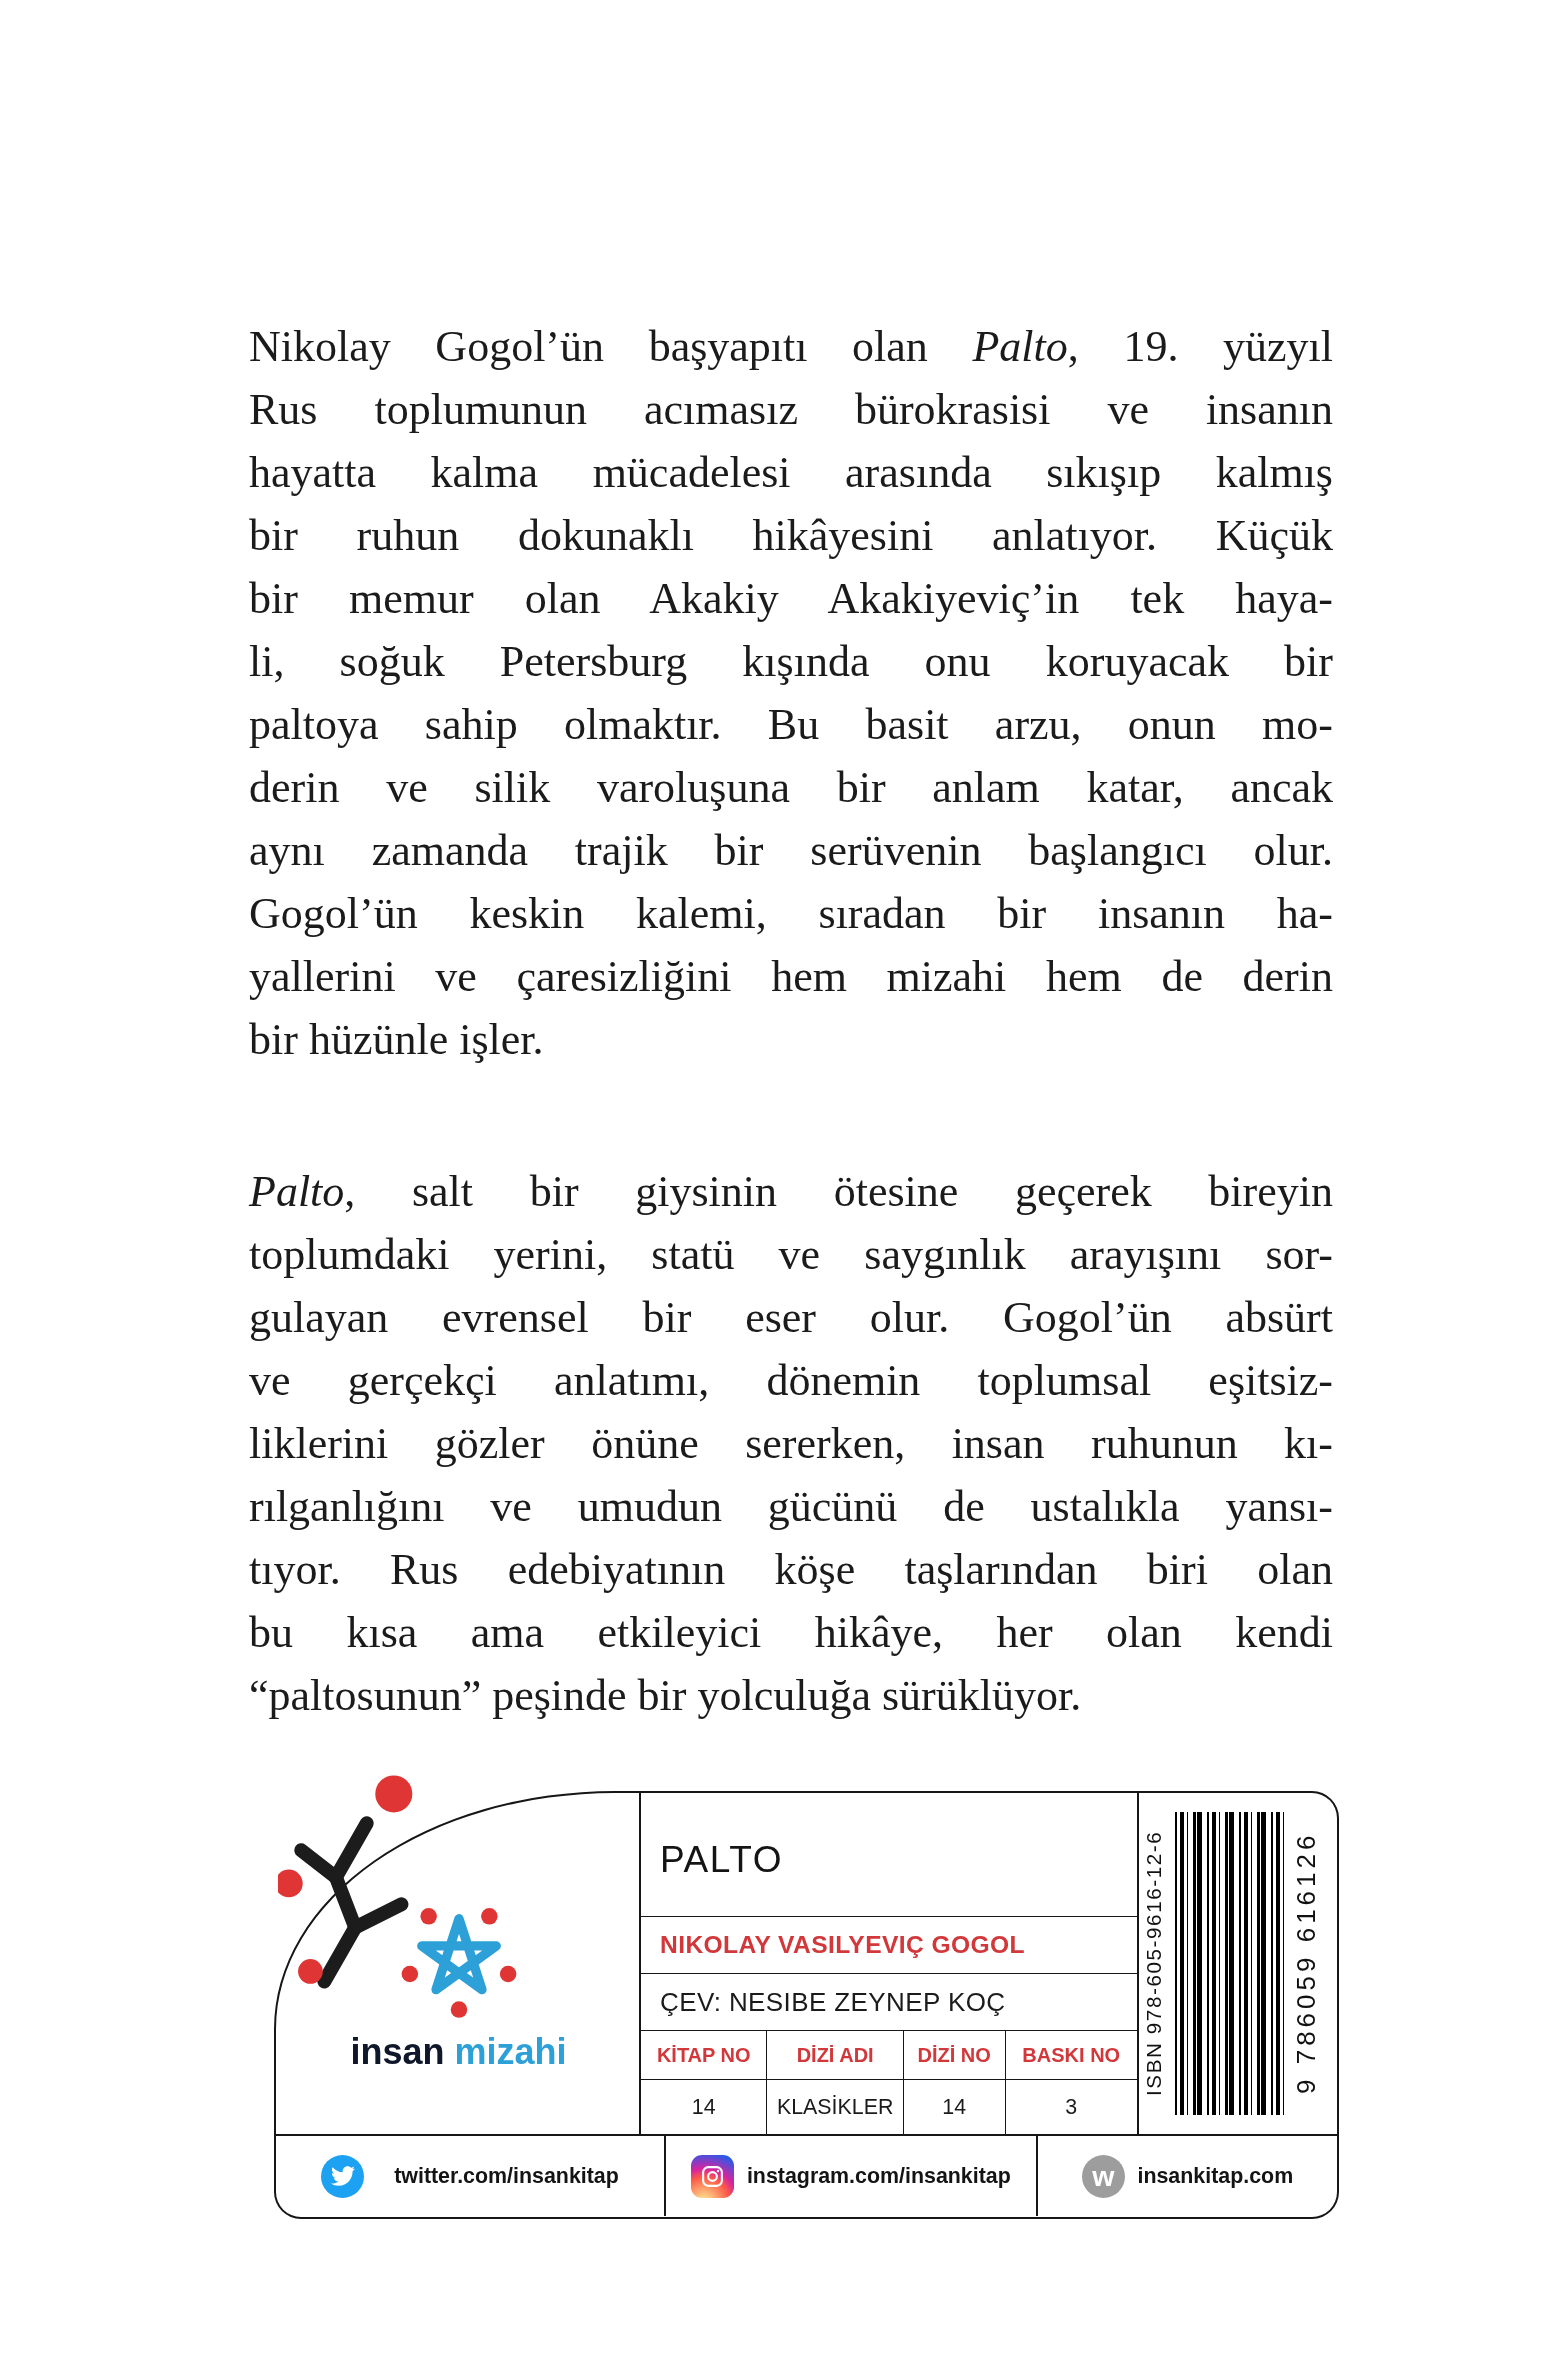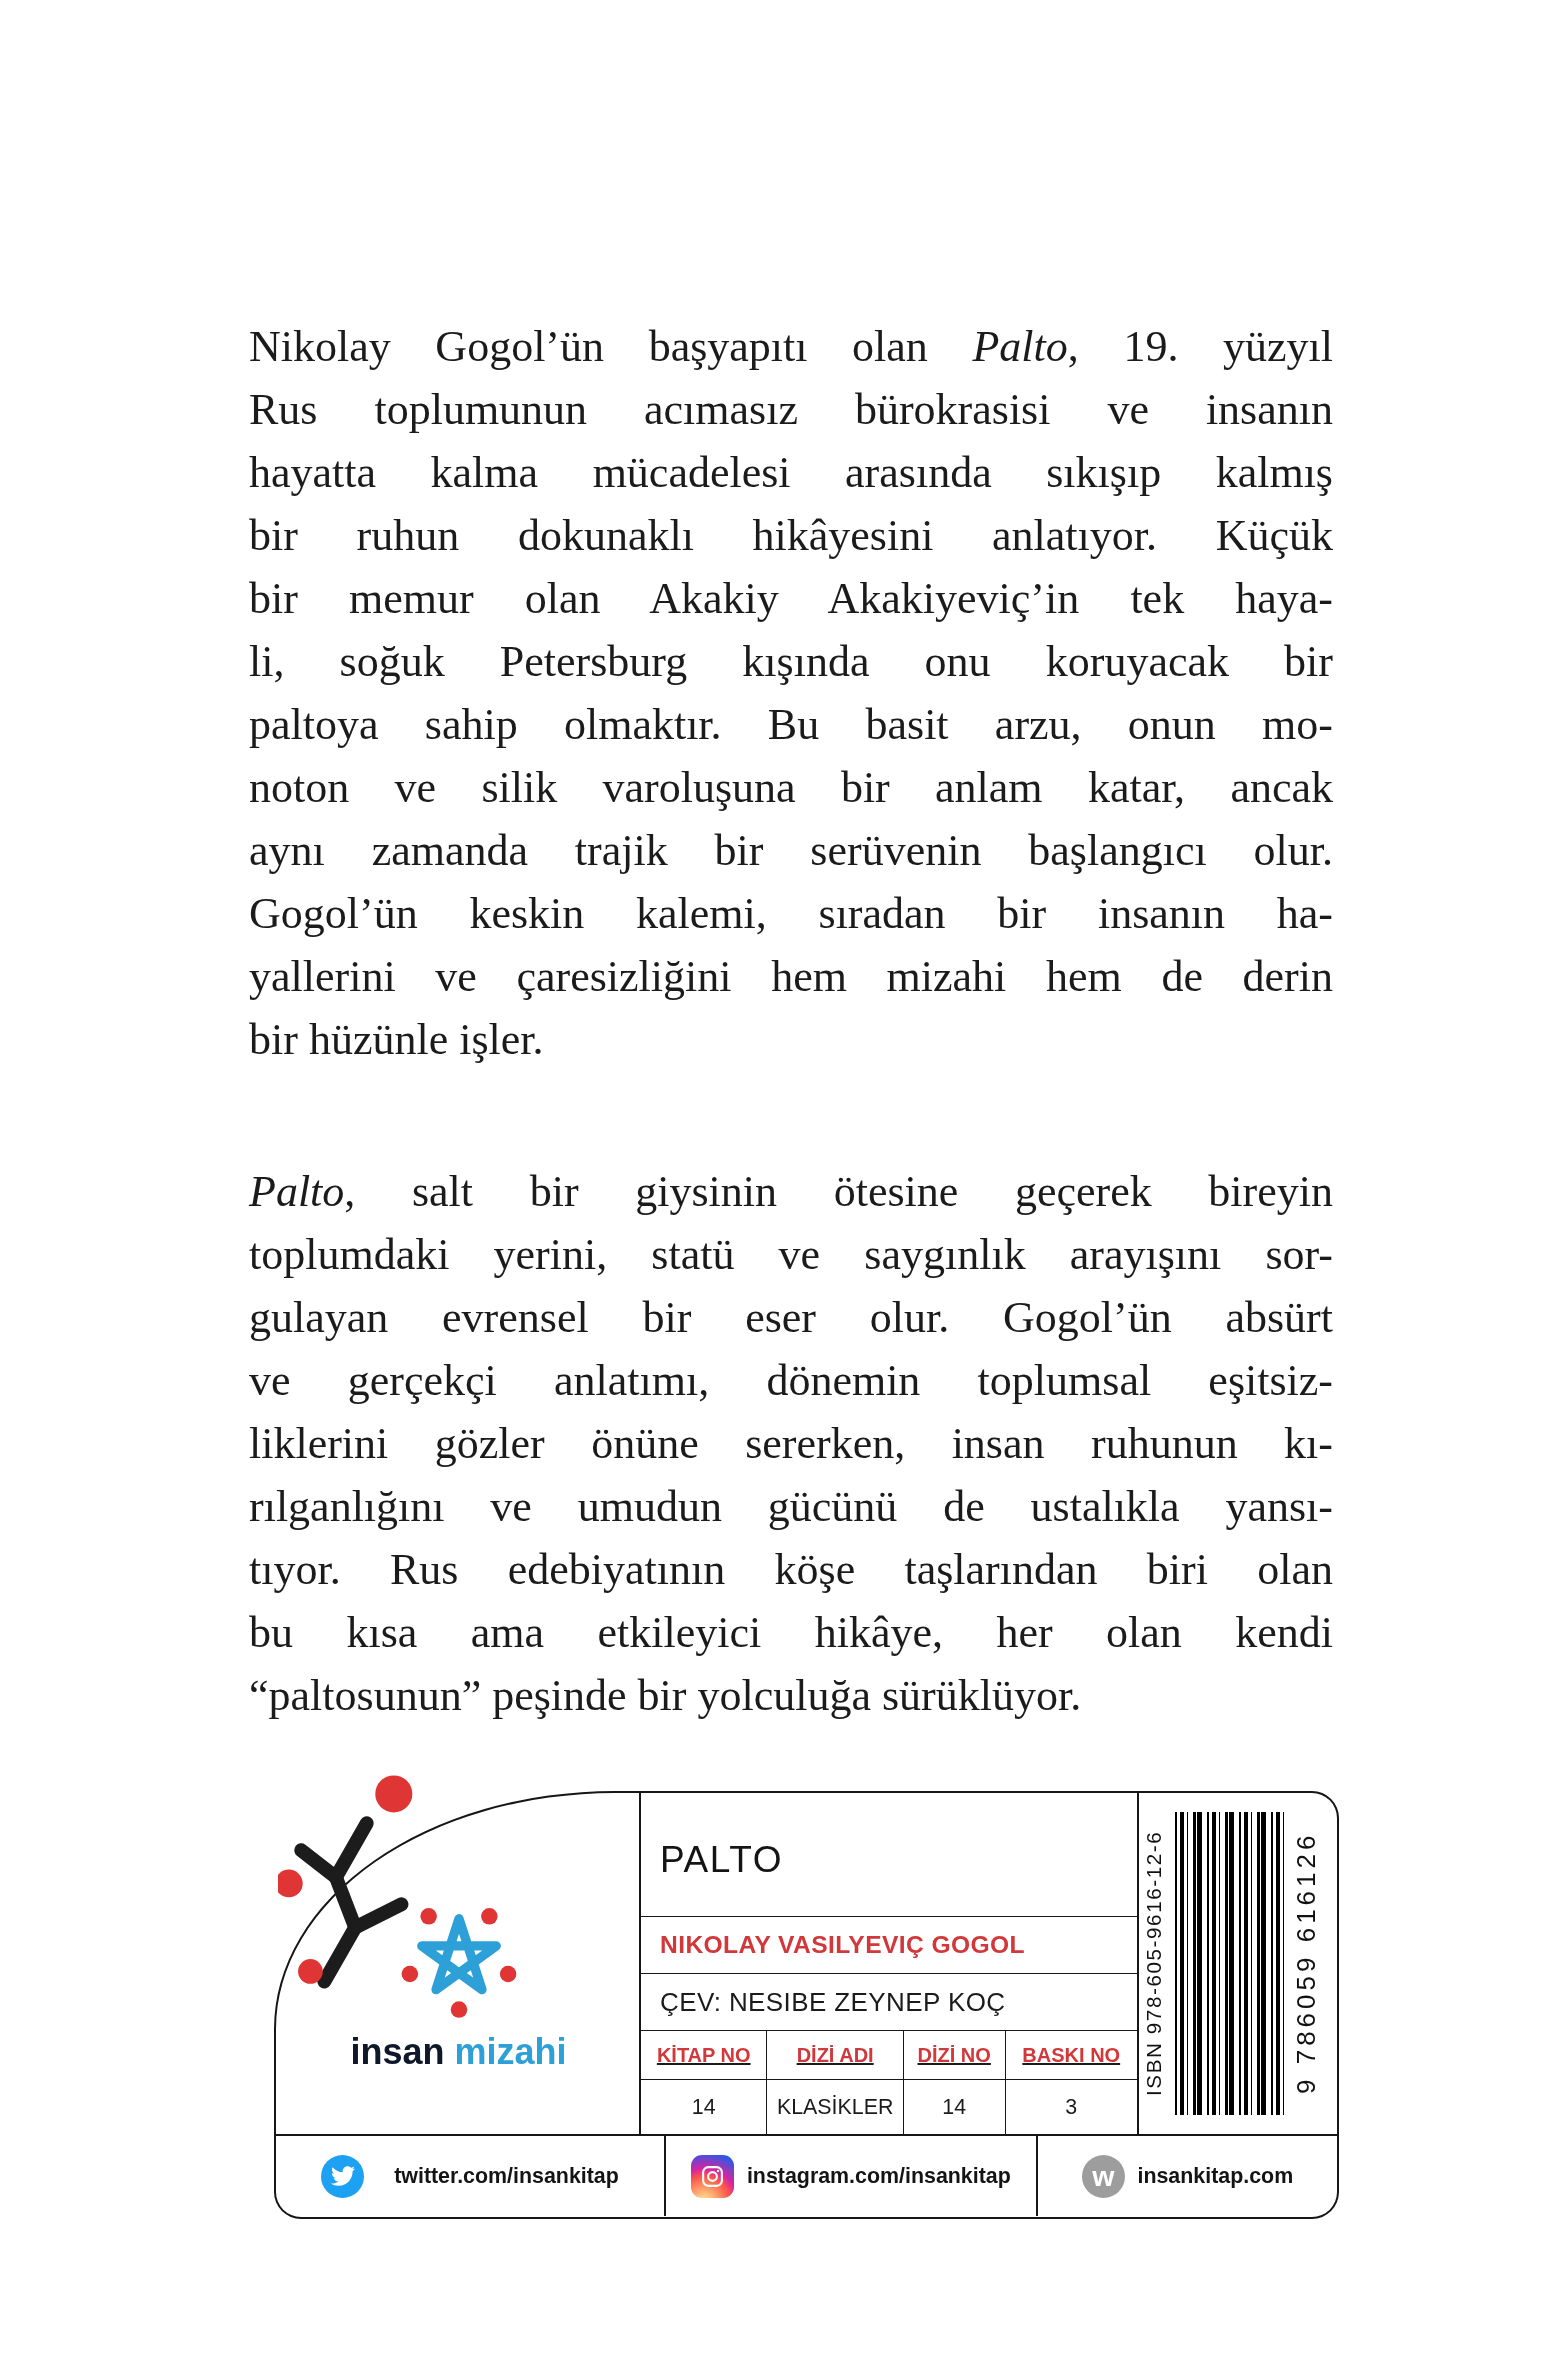--- a/index.html
+++ b/index.html
@@ -62,21 +62,21 @@
     box-sizing: border-box;
     border-left: 2.4px solid #161616;
     border-right: 2.4px solid #161616;
     display: flex;
     flex-direction: column;
   }
   .row { box-sizing: border-box; border-bottom: 1.6px solid #161616; display: flex; align-items: center; }
   .row.title-row  { height: 124px; padding: 11px 0 0 19px; font-size: 37px; letter-spacing: 1.6px; color: #141414; }
   .row.author-row { height: 57px;  padding-left: 19px; font-size: 24.6px; font-weight: bold; color: #d2373a; letter-spacing: 0.4px; }
   .row.trans-row  { height: 57px;  padding-left: 19px; font-size: 26px; color: #1b1b1b; letter-spacing: 0.4px; }
-  .row.head-row   { height: 49px;  padding: 0; text-decoration: underline; }
+  .row.head-row   { height: 49px;  padding: 0; }
   .row.val-row    { flex: 1; border-bottom: none; padding: 0; }
   .cell {
     box-sizing: border-box; height: 100%;
     display: flex; align-items: center; justify-content: center;
     border-right: 1.6px solid #161616;
     text-align: center;
   }
   .cell:last-child { border-right: none; }
   .c1 { width: 25.5%; } .c2 { width: 27.5%; } .c3 { width: 20.5%; } .c4 { width: 26.5%; }
   .head-row .cell { font-size: 20px; font-weight: bold; color: #d2373a; }
@@ -132,21 +132,21 @@
 
   <div class="synopsis">
       <div class="paragraph">
         <div class="line">Nikolay Gogol’ün başyapıtı olan <em>Palto</em>, 19. yüzyıl</div>
         <div class="line">Rus toplumunun acımasız bürokrasisi ve insanın</div>
         <div class="line">hayatta kalma mücadelesi arasında sıkışıp kalmış</div>
         <div class="line">bir ruhun dokunaklı hikâyesini anlatıyor. Küçük</div>
         <div class="line">bir memur olan Akakiy Akakiyeviç’in tek haya-</div>
         <div class="line">li, soğuk Petersburg kışında onu koruyacak bir</div>
         <div class="line">paltoya sahip olmaktır. Bu basit arzu, onun mo-</div>
-        <div class="line">noton ve silik varoluşuna bir anlam katar, ancak</div>
+        <div class="line">derin ve silik varoluşuna bir anlam katar, ancak</div>
         <div class="line">aynı zamanda trajik bir serüvenin başlangıcı olur.</div>
         <div class="line">Gogol’ün keskin kalemi, sıradan bir insanın ha-</div>
         <div class="line">yallerini ve çaresizliğini hem mizahi hem de derin</div>
         <div class="line last">bir hüzünle işler.</div>
       </div>
       <div class="paragraph">
         <div class="line"><em>Palto</em>, salt bir giysinin ötesine geçerek bireyin</div>
         <div class="line">toplumdaki yerini, statü ve saygınlık arayışını sor-</div>
         <div class="line">gulayan evrensel bir eser olur. Gogol’ün absürt</div>
         <div class="line">ve gerçekçi anlatımı, dönemin toplumsal eşitsiz-</div>

